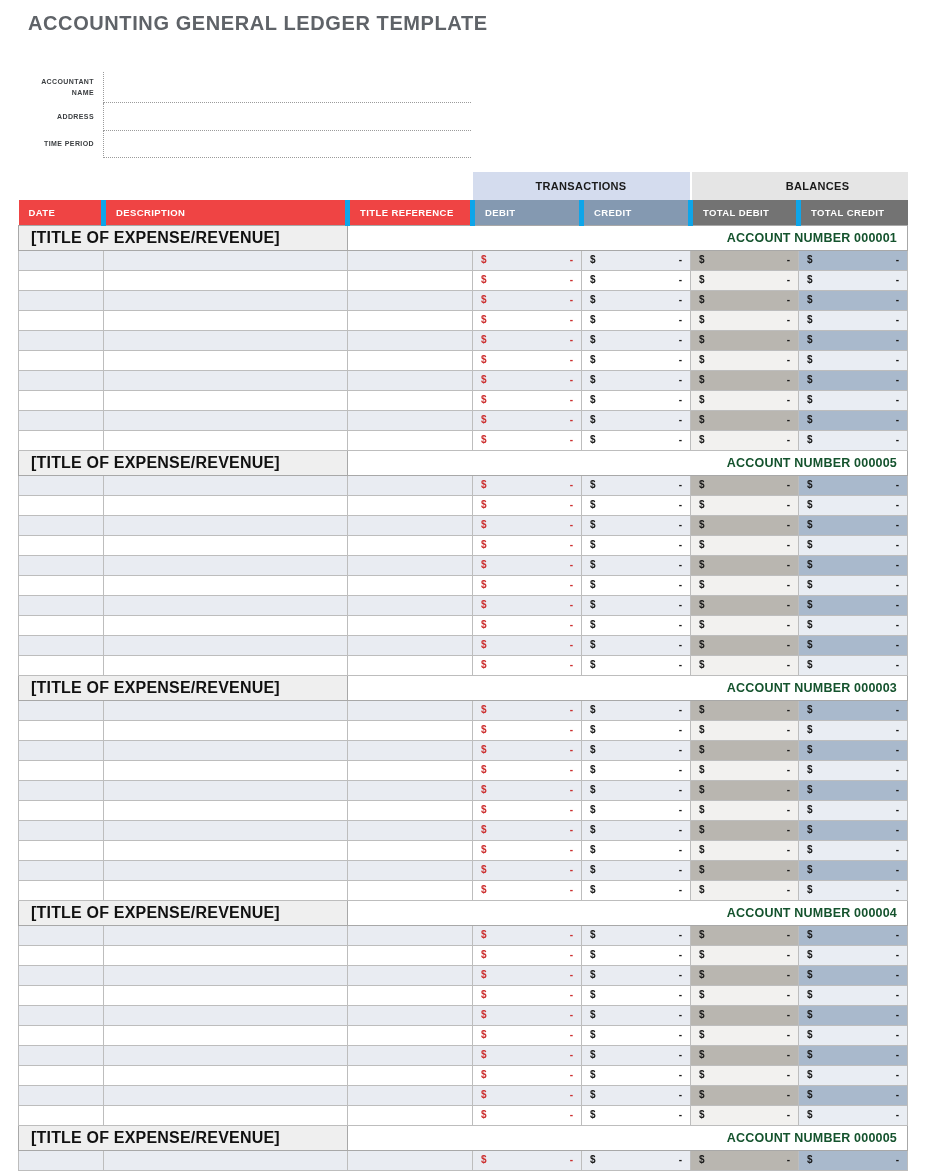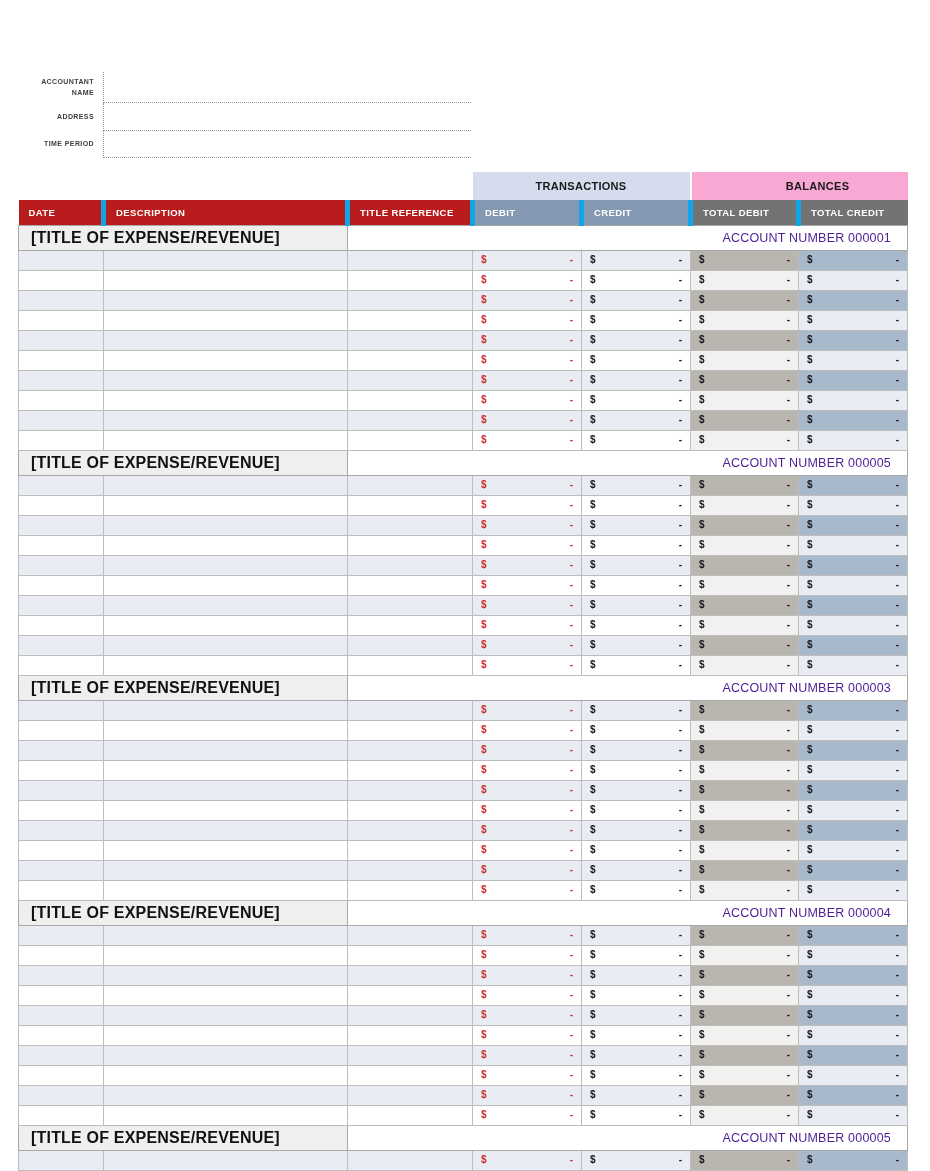--- a/index.html
+++ b/index.html
@@ -39,42 +39,42 @@
   table.ledger {
     position:absolute; left:18px; top:172px; width:889px;
     border-collapse:collapse; table-layout:fixed;
   }
   table.ledger th, table.ledger td { overflow:hidden; white-space:nowrap; }
 
   
   .band-row th { height:28px; font-size:11px; font-weight:700; color:#1a1a1a; text-align:center; letter-spacing:0.3px; }
   .band-spacer { background:#fff; }
   .band-trans { background:#d4dcee; }
-  .band-bal   { background:#f9a8d4; border-left:2px solid #fff;padding-left:36px; }
+  .band-bal   { background:#e5e5e5; border-left:2px solid #fff;padding-left:36px; }
 
   
   .head-row th {
     height:25px; font-size:9.5px; font-weight:700; color:#ffffff;
     text-align:left; padding-left:10px; letter-spacing:0.4px;
     border-left:5px solid #0ea5e9;
   }
   .head-row th:first-child { border-left:none; }
-  .h-navy { background:#b91c1c; }
+  .h-navy { background:#ef4444; }
   .h-blue { background:#8499b1; }
   .h-grey { background:#737373; }
 
   
   .section-title-row td { height:25px; border:1px solid #a8a8a8; }
   .sec-title {
     background:#efefef; font-size:16px; font-weight:700; color:#111;
     padding-left:12px; letter-spacing:0.2px;
   }
   .sec-account {
-    background:#ffffff; font-size:12.5px; font-weight:400; color:#4c1d95;
-    text-align:right; padding-right:16px; letter-spacing:0.2px;
+    background:#ffffff; font-size:12.5px; font-weight:700; color:#14532d;
+    text-align:right; padding-right:10px; letter-spacing:0.2px;
   }
 
   
   .data-row td { height:20px; border:1px solid #bdbdbd; }
   .data-row.shaded .col-date,
   .data-row.shaded .col-description,
   .data-row.shaded .col-post-reference,
   .data-row.shaded .col-debit,
   .data-row.shaded .col-credit { background:#e9ecf2; }
   .data-row.plain .col-date,
@@ -91,20 +91,21 @@
     display:flex; justify-content:space-between; align-items:center;
     padding:0 8px; font-size:10px; font-weight:700; color:#1a1a1a; line-height:18px;
   }
   .col-debit .money { color:#cc2f2f; }
 </style>
 </head>
 <body>
 
 <div class="page">
 
+  <h1 class="page-title">ACCOUNTING GENERAL LEDGER TEMPLATE</h1>
 
   <div class="info-form">
     <div class="info-row">
       <div class="info-label">ACCOUNTANT NAME</div>
       <input class="info-input" type="text" value="" style="">
     </div>
     <div class="info-row">
       <div class="info-label">ADDRESS</div>
       <input class="info-input" type="text" value="" style="">
     </div>

